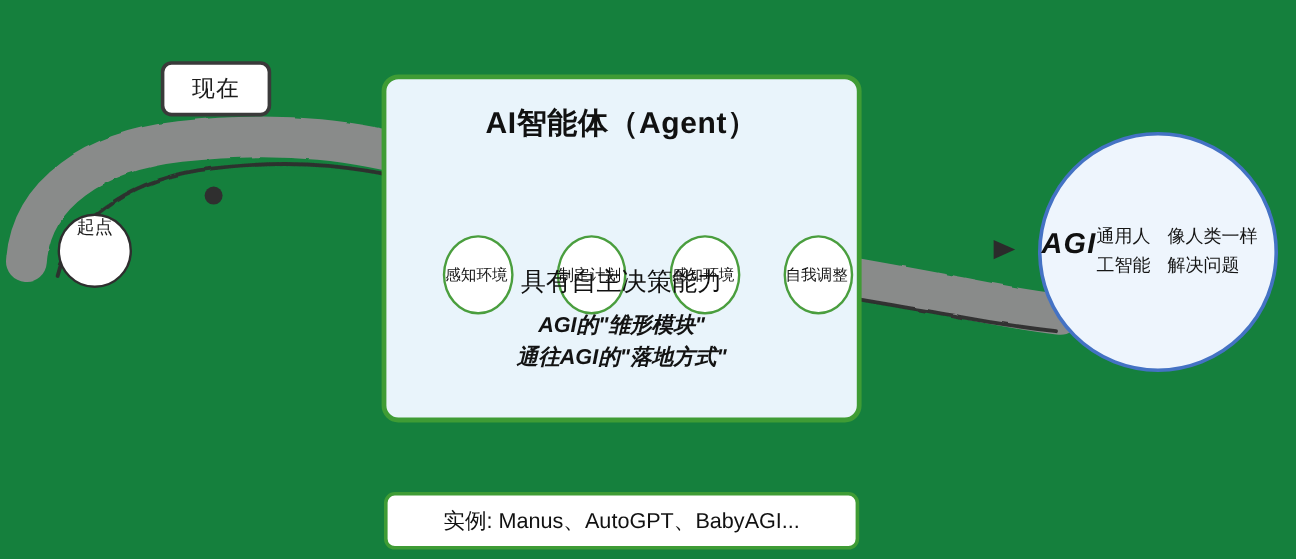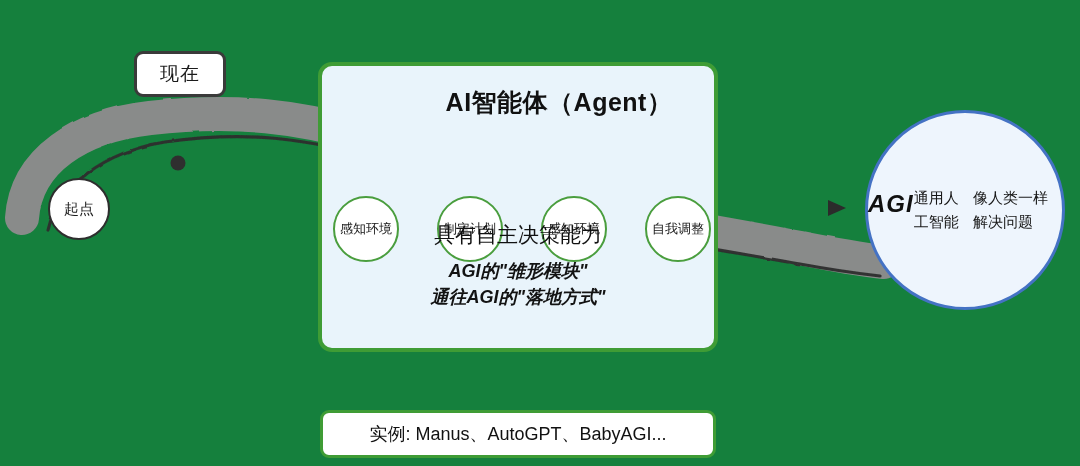--- a/index.html
+++ b/index.html
@@ -47,21 +47,21 @@
   .start-circle {
     position: absolute;
     left: 48px;
     top: 178px;
     width: 58px;
     height: 58px;
     border-radius: 50%;
     background: #ffffff;
     border: 2.5px solid #2e2e2e;
     display: flex;
-    align-items: center;
+    align-items: flex-start;
     justify-content: center;
   }
   .start-circle .txt {
     font-size: 15px;
     color: #1b1b1b;
     font-weight: 500;
   }
 
   
   .agent-panel {
@@ -78,40 +78,40 @@
   .agent-title {
     position: absolute;
     left: 0;
     top: 20px;
     width: 100%;
     text-align: center;
     font-size: 25px;
     font-weight: bold;
     color: #111111;
     letter-spacing: 0.5px;
-    padding-left: 41px;
   }
   .capability-row {
     position: absolute;
     left: 11px;
     top: 130px;
     width: 378px;
     display: flex;
     justify-content: space-between;
   }
   .cap-circle {
     width: 66px;
     height: 66px;
     border-radius: 50%;
     background: #ffffff;
     border: 2.5px solid #4a9e3e;
     display: flex;
     align-items: center;
-    justify-content: center;
-    box-sizing: border-box;
+    justify-content: flex-start;
+    box-sizing: border-box;
+    margin-left: 36px;
   }
   .cap-circle .txt {
     font-size: 13px;
     color: #161616;
     text-align: center;
     line-height: 1.1;
   }
   .agent-sub {
     position: absolute;
     left: 0;

